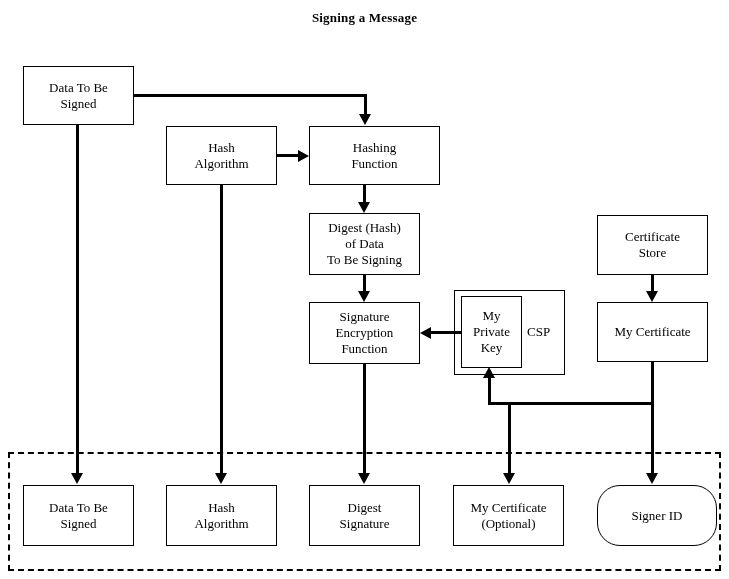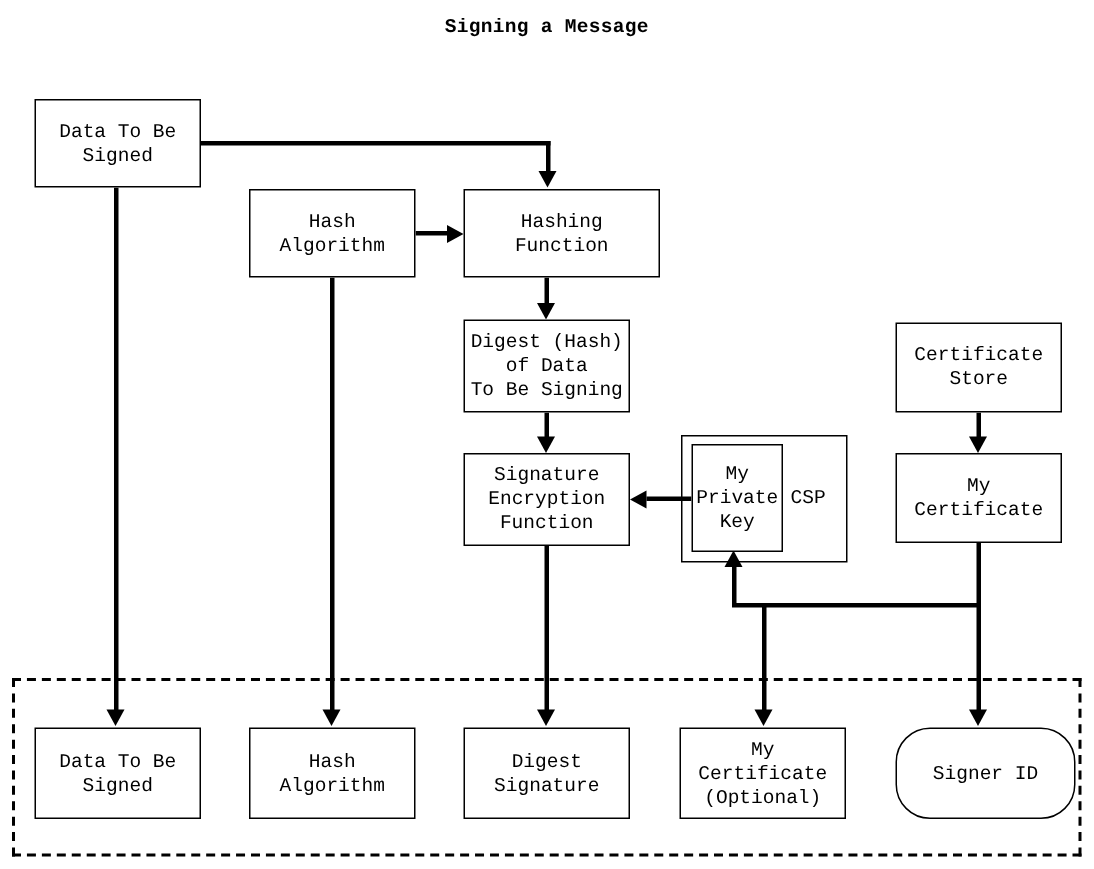--- a/index.html
+++ b/index.html
@@ -5,21 +5,21 @@
   html, body {
     margin: 0;
     padding: 0;
     background: #ffffff;
   }
   #canvas {
     position: relative;
     width: 729px;
     height: 579px;
     background: #ffffff;
-    font-family: Liberation Mono, monospace;
+    font-family: Liberation Serif, serif;
     overflow: hidden;
   }
   .title {
     position: absolute;
     left: 0;
     top: 10px;
     width: 729px;
     text-align: center;
     font-size: 13px;
     font-weight: bold;

